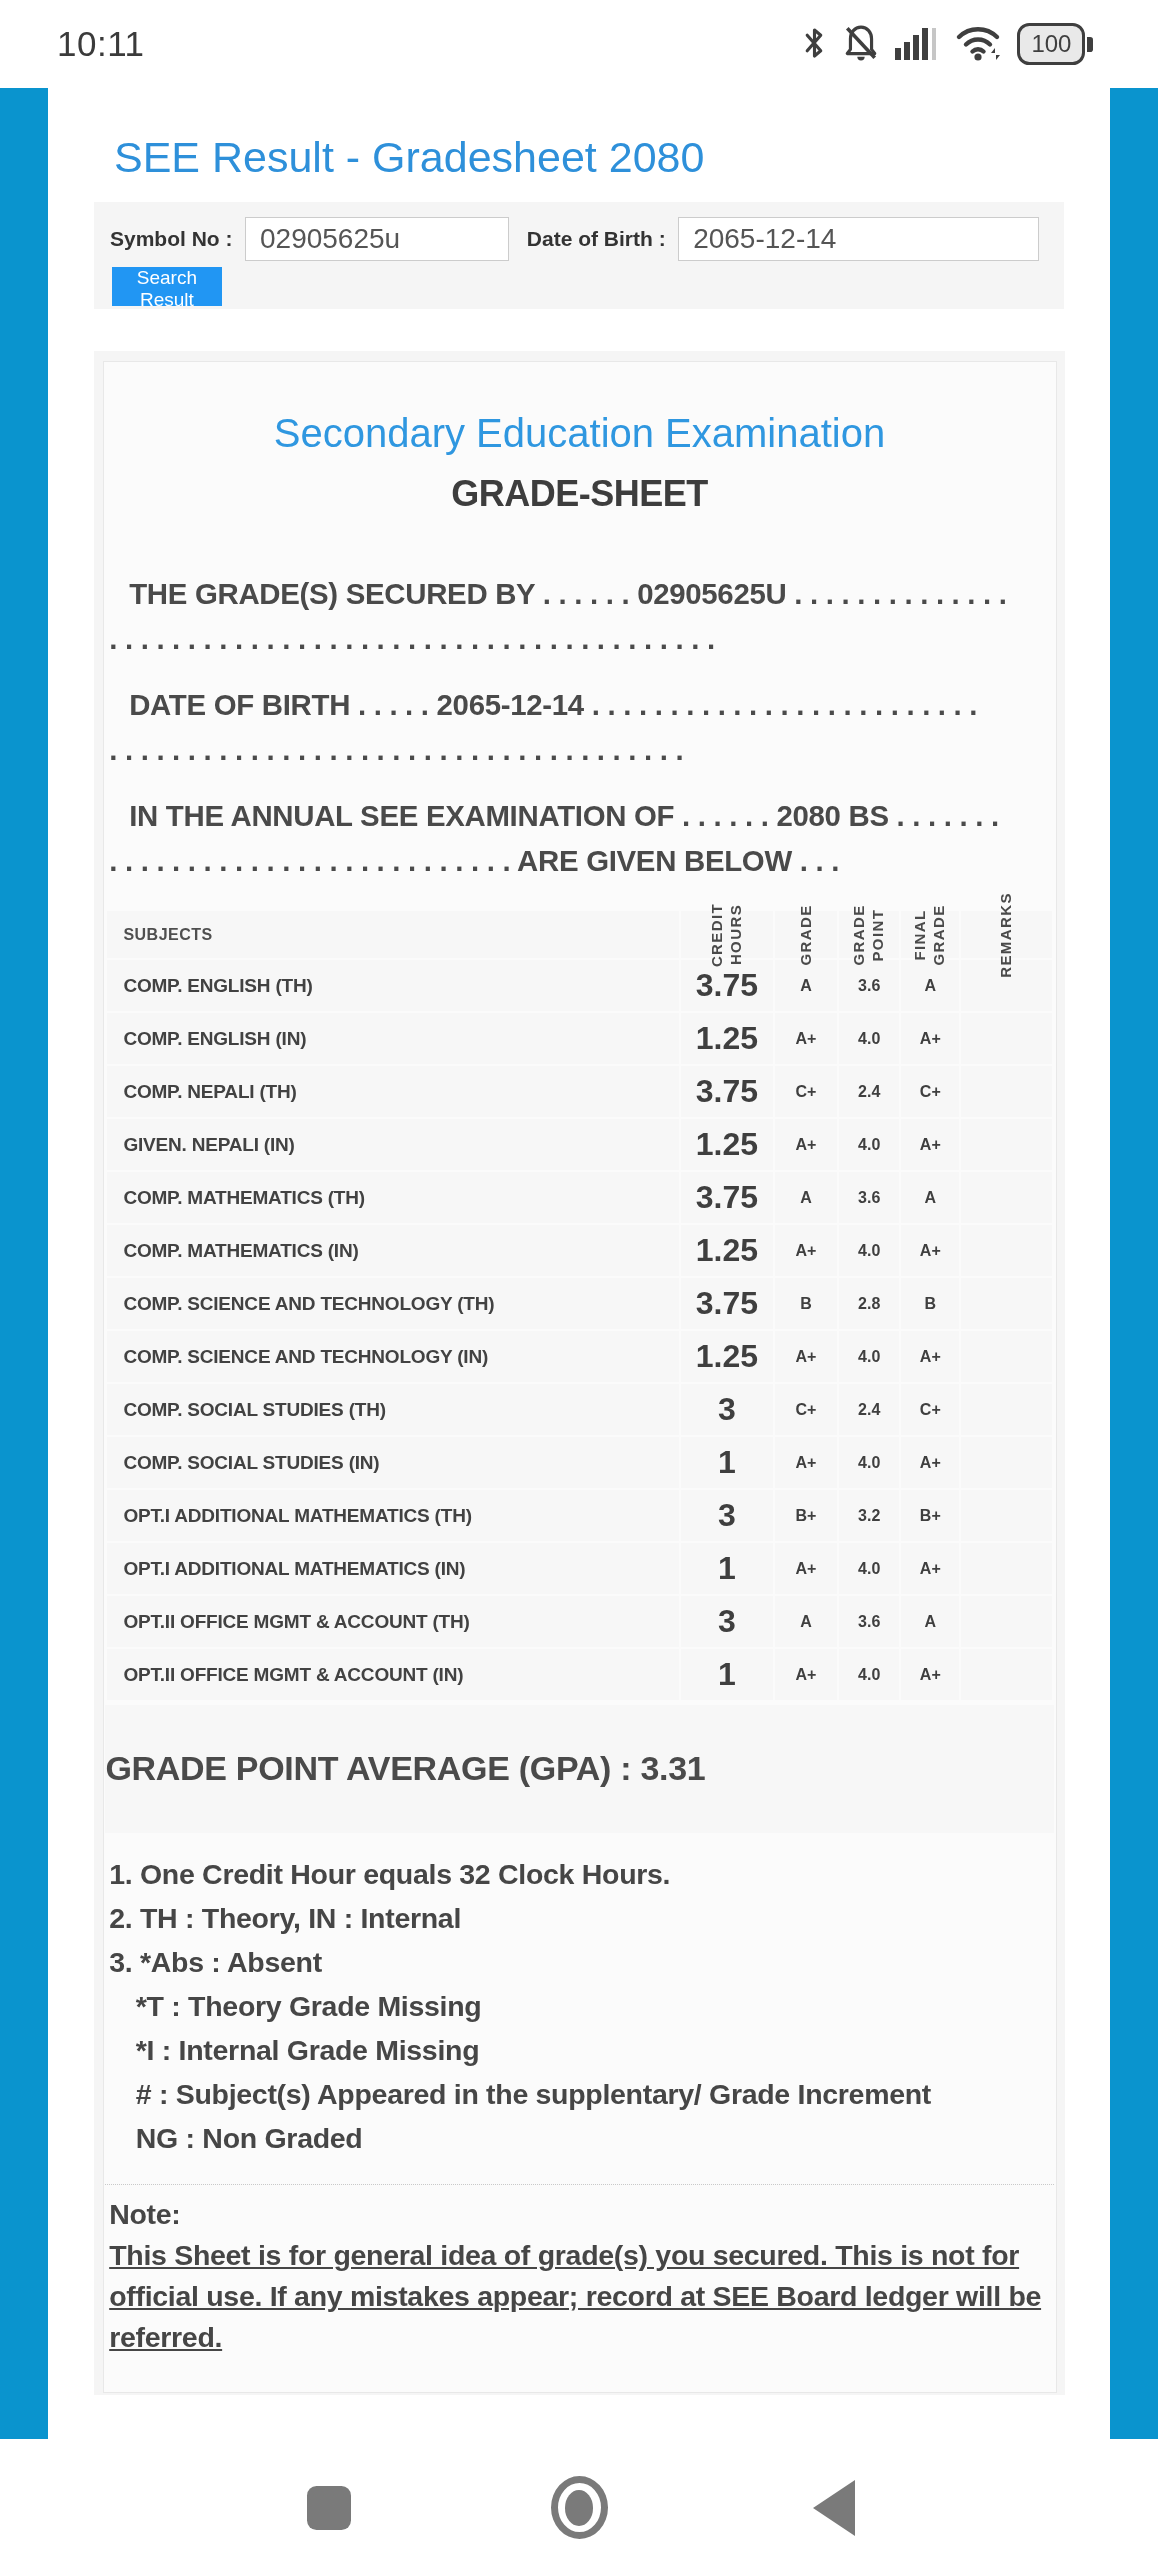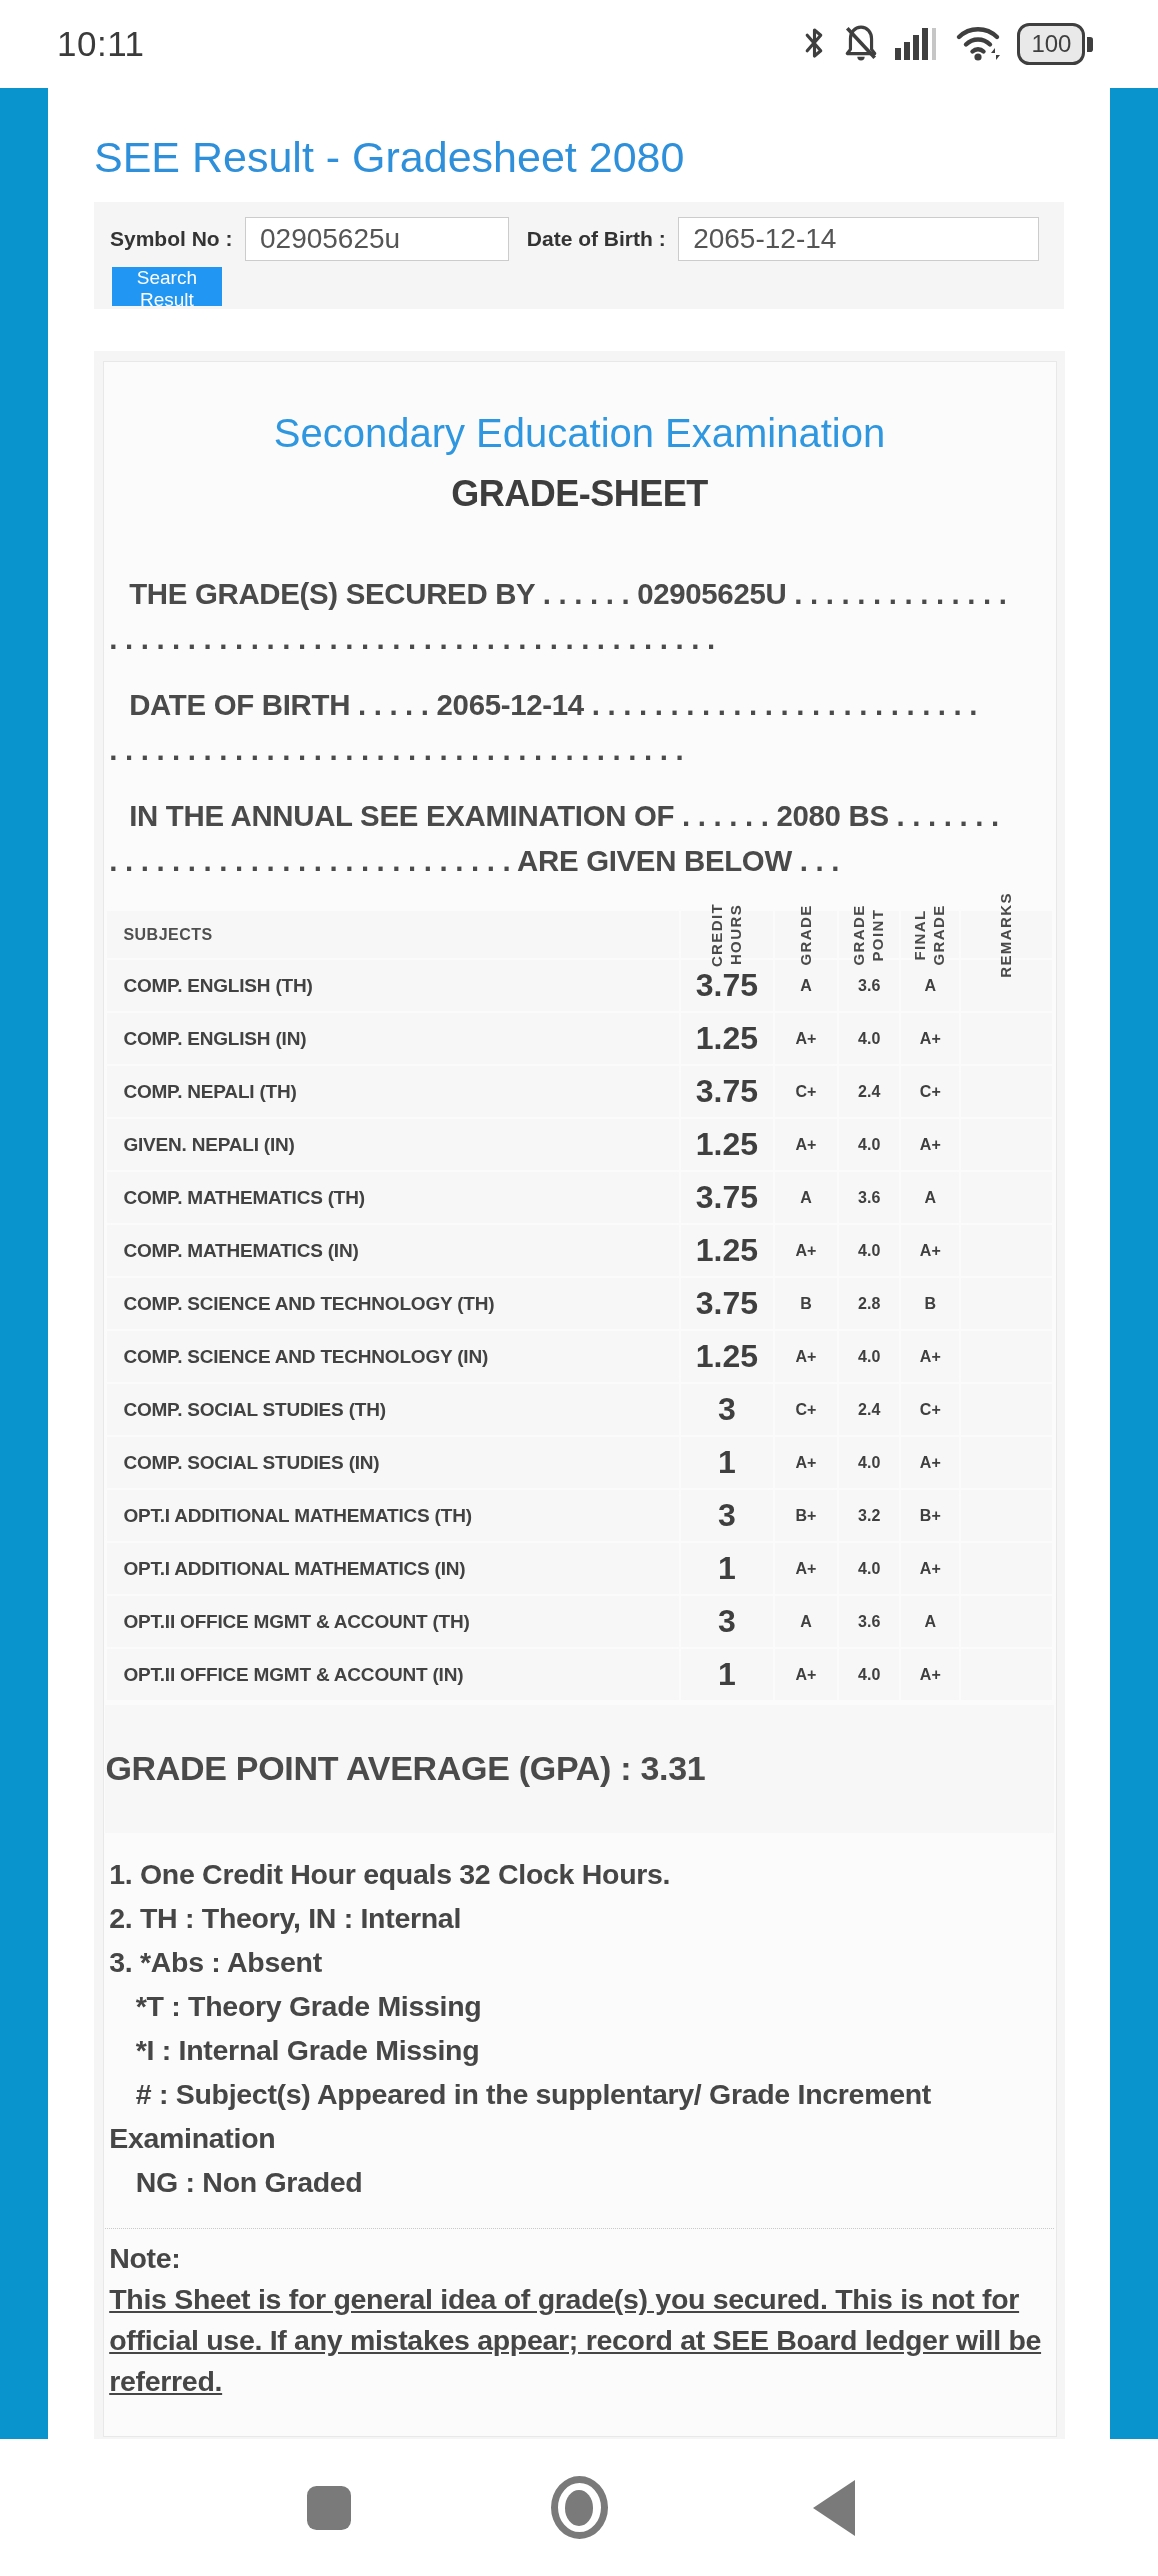--- a/index.html
+++ b/index.html
@@ -12,21 +12,21 @@
   .status-icons { display:flex; align-items:center; gap:16px; }
   .battery { position:relative; display:flex; align-items:center;justify-content:flex-end; }
   .battery-body { width:68px; height:42px; border:3.8px solid #3f3f3f; border-radius:12.3px; background:#e9e9e9; display:flex; align-items:center; justify-content:center; }
   .battery-txt { font-size:24px; color:#3f3f3f; }
   .battery-nub { width:5.7px; height:15px; background:#3f3f3f; border-radius:0 2.8px 2.8px 0; margin-left:1.9px; }
 
   
   .viewport { position:absolute; top:88px; left:0; width:1159px; height:2351px; background:#0a94ce; overflow:hidden; }
   .page { position:absolute; top:0; left:48px; width:1062px; height:2351px; background:#ffffff; padding:45px 46px 0 46px; }
 
-  .page-title { font-size:43px; font-weight:400; color:#2e90da; line-height:49px; }
+  .page-title { font-size:43px; font-weight:400; color:#2e90da; line-height:49px;margin-left:20px; }
 
   
   .form-panel { margin-top:20px; background:#f5f5f5; height:107px; padding:15px 0 0 16px; }
   .form-row { display:flex; align-items:center; }
   .form-label { font-size:21px; font-weight:700; color:#333333;text-align:right; }
   .form-input { height:44px; background:#ffffff; border:0.9px solid #cccccc; font-size:28px; color:#555555; padding:0 0 0 14.2px; font-family:"Liberation Sans", sans-serif; }
   .input-symbol { width:264px; margin-left:12.3px; }
   .label-dob { margin-left:18px; }
   .input-dob { width:361px; margin-left:12.3px; }
   .search-btn { margin-top:5.7px; margin-left:1.9px; width:110px; height:39px; background:#2196f3; color:#ffffff; border:none; font-size:19px; font-family:"Liberation Sans", sans-serif; cursor:pointer; }
@@ -310,21 +310,20 @@
           <span class="gpa-text">GRADE POINT AVERAGE (GPA) : 3.31</span>
         </div>
 
         <div class="notes" id="notes-list">
             <div class="note-line">1. One Credit Hour equals 32 Clock Hours.</div>
             <div class="note-line">2. TH : Theory, IN : Internal</div>
             <div class="note-line">3. *Abs : Absent</div>
             <div class="note-line indent">*T : Theory Grade Missing</div>
             <div class="note-line indent">*I : Internal Grade Missing</div>
             <div class="note-line indent"># : Subject(s) Appeared in the supplentary/ Grade Increment</div>
-            <div class="note-line">Examination</div>
             <div class="note-line indent">NG : Non Graded</div>
           </div>
 
         <div class="note2">
           <div class="note2-title">Note:</div>
           <div class="note2-body">This Sheet is for general idea of grade(s) you secured. This is not for official use. If any mistakes appear; record at SEE Board ledger will be referred.</div>
         </div>
 
       </div>
     </div>

